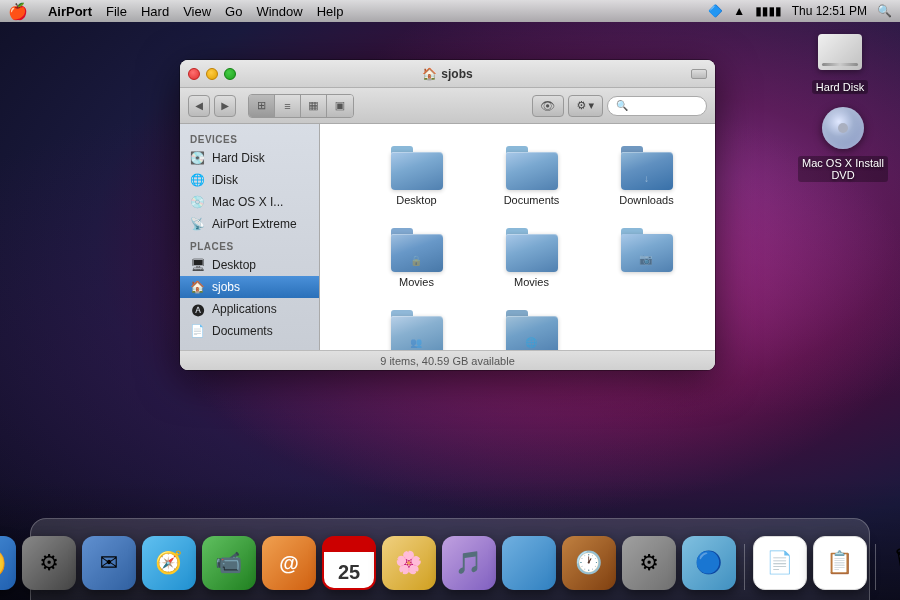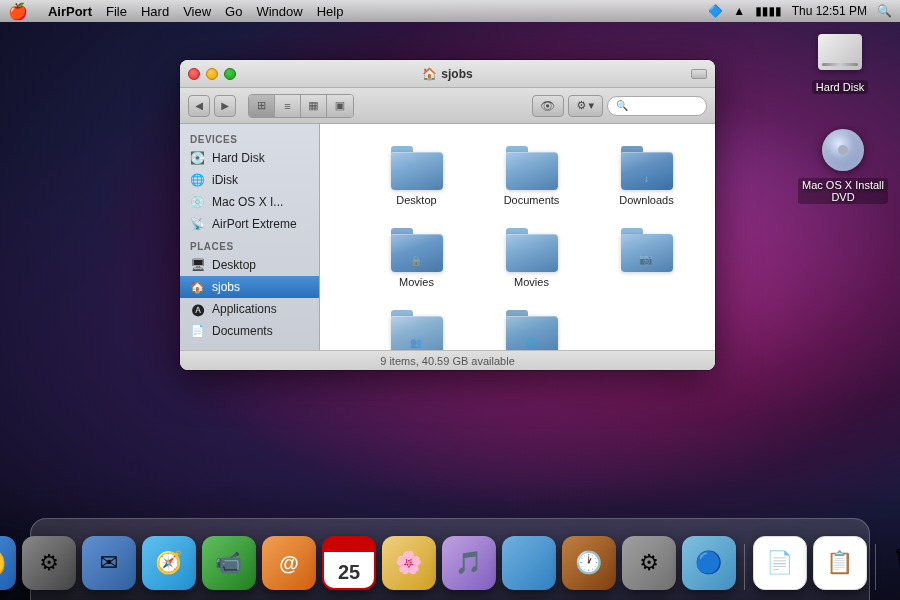--- a/index.html
+++ b/index.html
@@ -95,21 +95,21 @@
       color: #fff;
       text-shadow: 0 1px 3px rgba(0,0,0,0.8);
       text-align: center;
       background: rgba(0,0,0,0.3);
       padding: 1px 4px;
       border-radius: 3px;
     }
 
     
     .hd-icon { top: 28px; right: 20px; }
-    .dvd-icon { top: 126px; right: 12px; }
+    .dvd-icon { top: 104px; right: 12px; }
 
     
     .hd-shape {
       width: 44px; height: 36px;
       background: linear-gradient(135deg, #f0f0f0, #c0c0c0);
       border-radius: 4px;
       position: relative;
       box-shadow: 0 2px 6px rgba(0,0,0,0.4);
     }
     .hd-shape::after {

